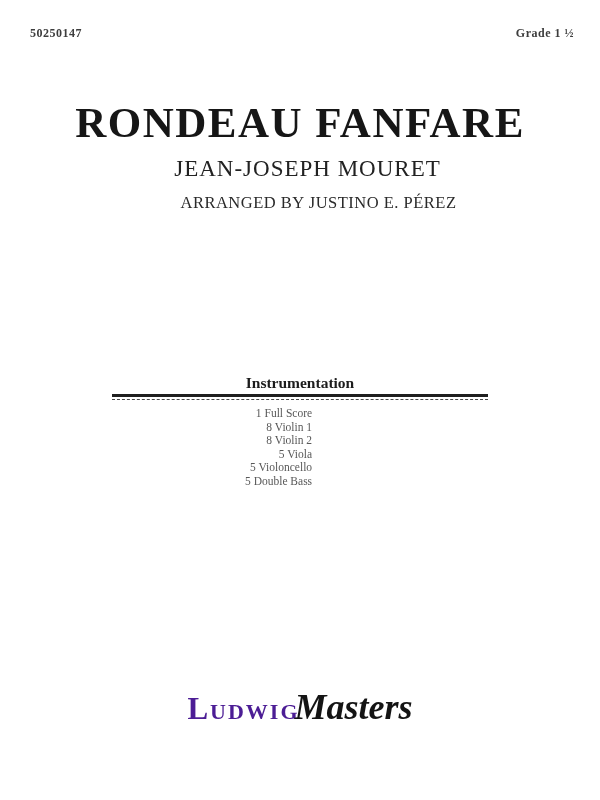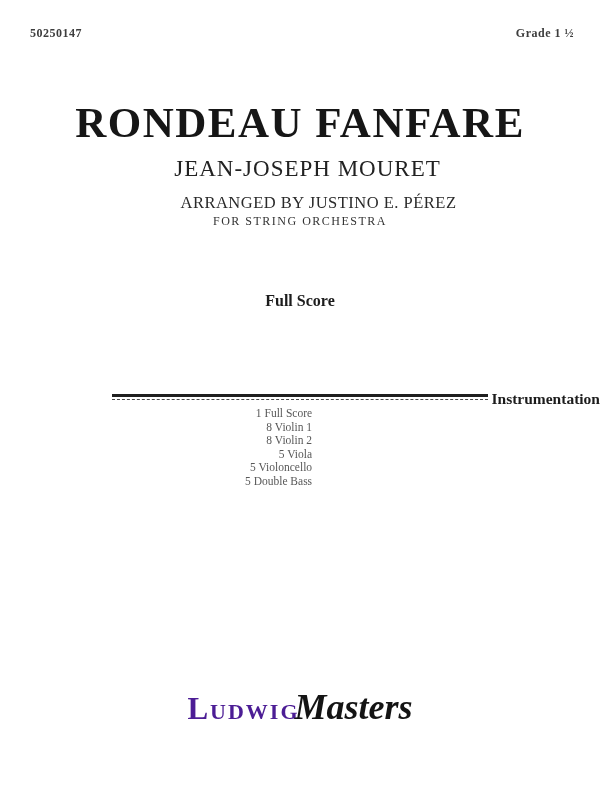--- a/index.html
+++ b/index.html
@@ -61,25 +61,24 @@
     position: absolute;
     top: 292px; left: 0; right: 0;
     text-align: center;
     font-size: 16px;
     font-weight: bold;
     color: #1c1c1c;
   }
   .instr-heading {
     position: absolute;
     top: 374px; left: 0; right: 0;
-    text-align: right;
+    text-align: center;
     font-size: 15.5px;
     font-weight: bold;
     color: #1c1c1c;
-    margin-top: 16px;
   }
   .rule-solid {
     position: absolute;
     top: 394px; left: 112px; width: 376px;
     border-top: 3px solid #1f1f1f;
   }
   .rule-dashed {
     position: absolute;
     top: 399px; left: 112px; width: 376px;
     border-top: 1.5px dashed #4a4a4a;
@@ -145,23 +144,21 @@
     <span>50250147</span>
     <span>Grade 1 ½</span>
   </div>
 
   <h1 class="piece-title">RONDEAU FANFARE</h1>
 
   <div class="composer">JEAN-JOSEPH MOURET</div>
 
   <div class="arranger">ARRANGED BY JUSTINO E. PÉREZ</div>
 
-  <div class="ensemble">FOR STRING ORCHESTRA</div>
 
-  <div class="score-type">Full Score</div>
 
   <div class="instr-heading">Instrumentation</div>
   <div class="rule-solid"></div>
   <div class="rule-dashed"></div>
 
   <ul class="instr-list">
     <li>1 Full Score</li>
     <li>8 Violin 1</li>
     <li>8 Violin 2</li>
     <li>5 Viola</li>

